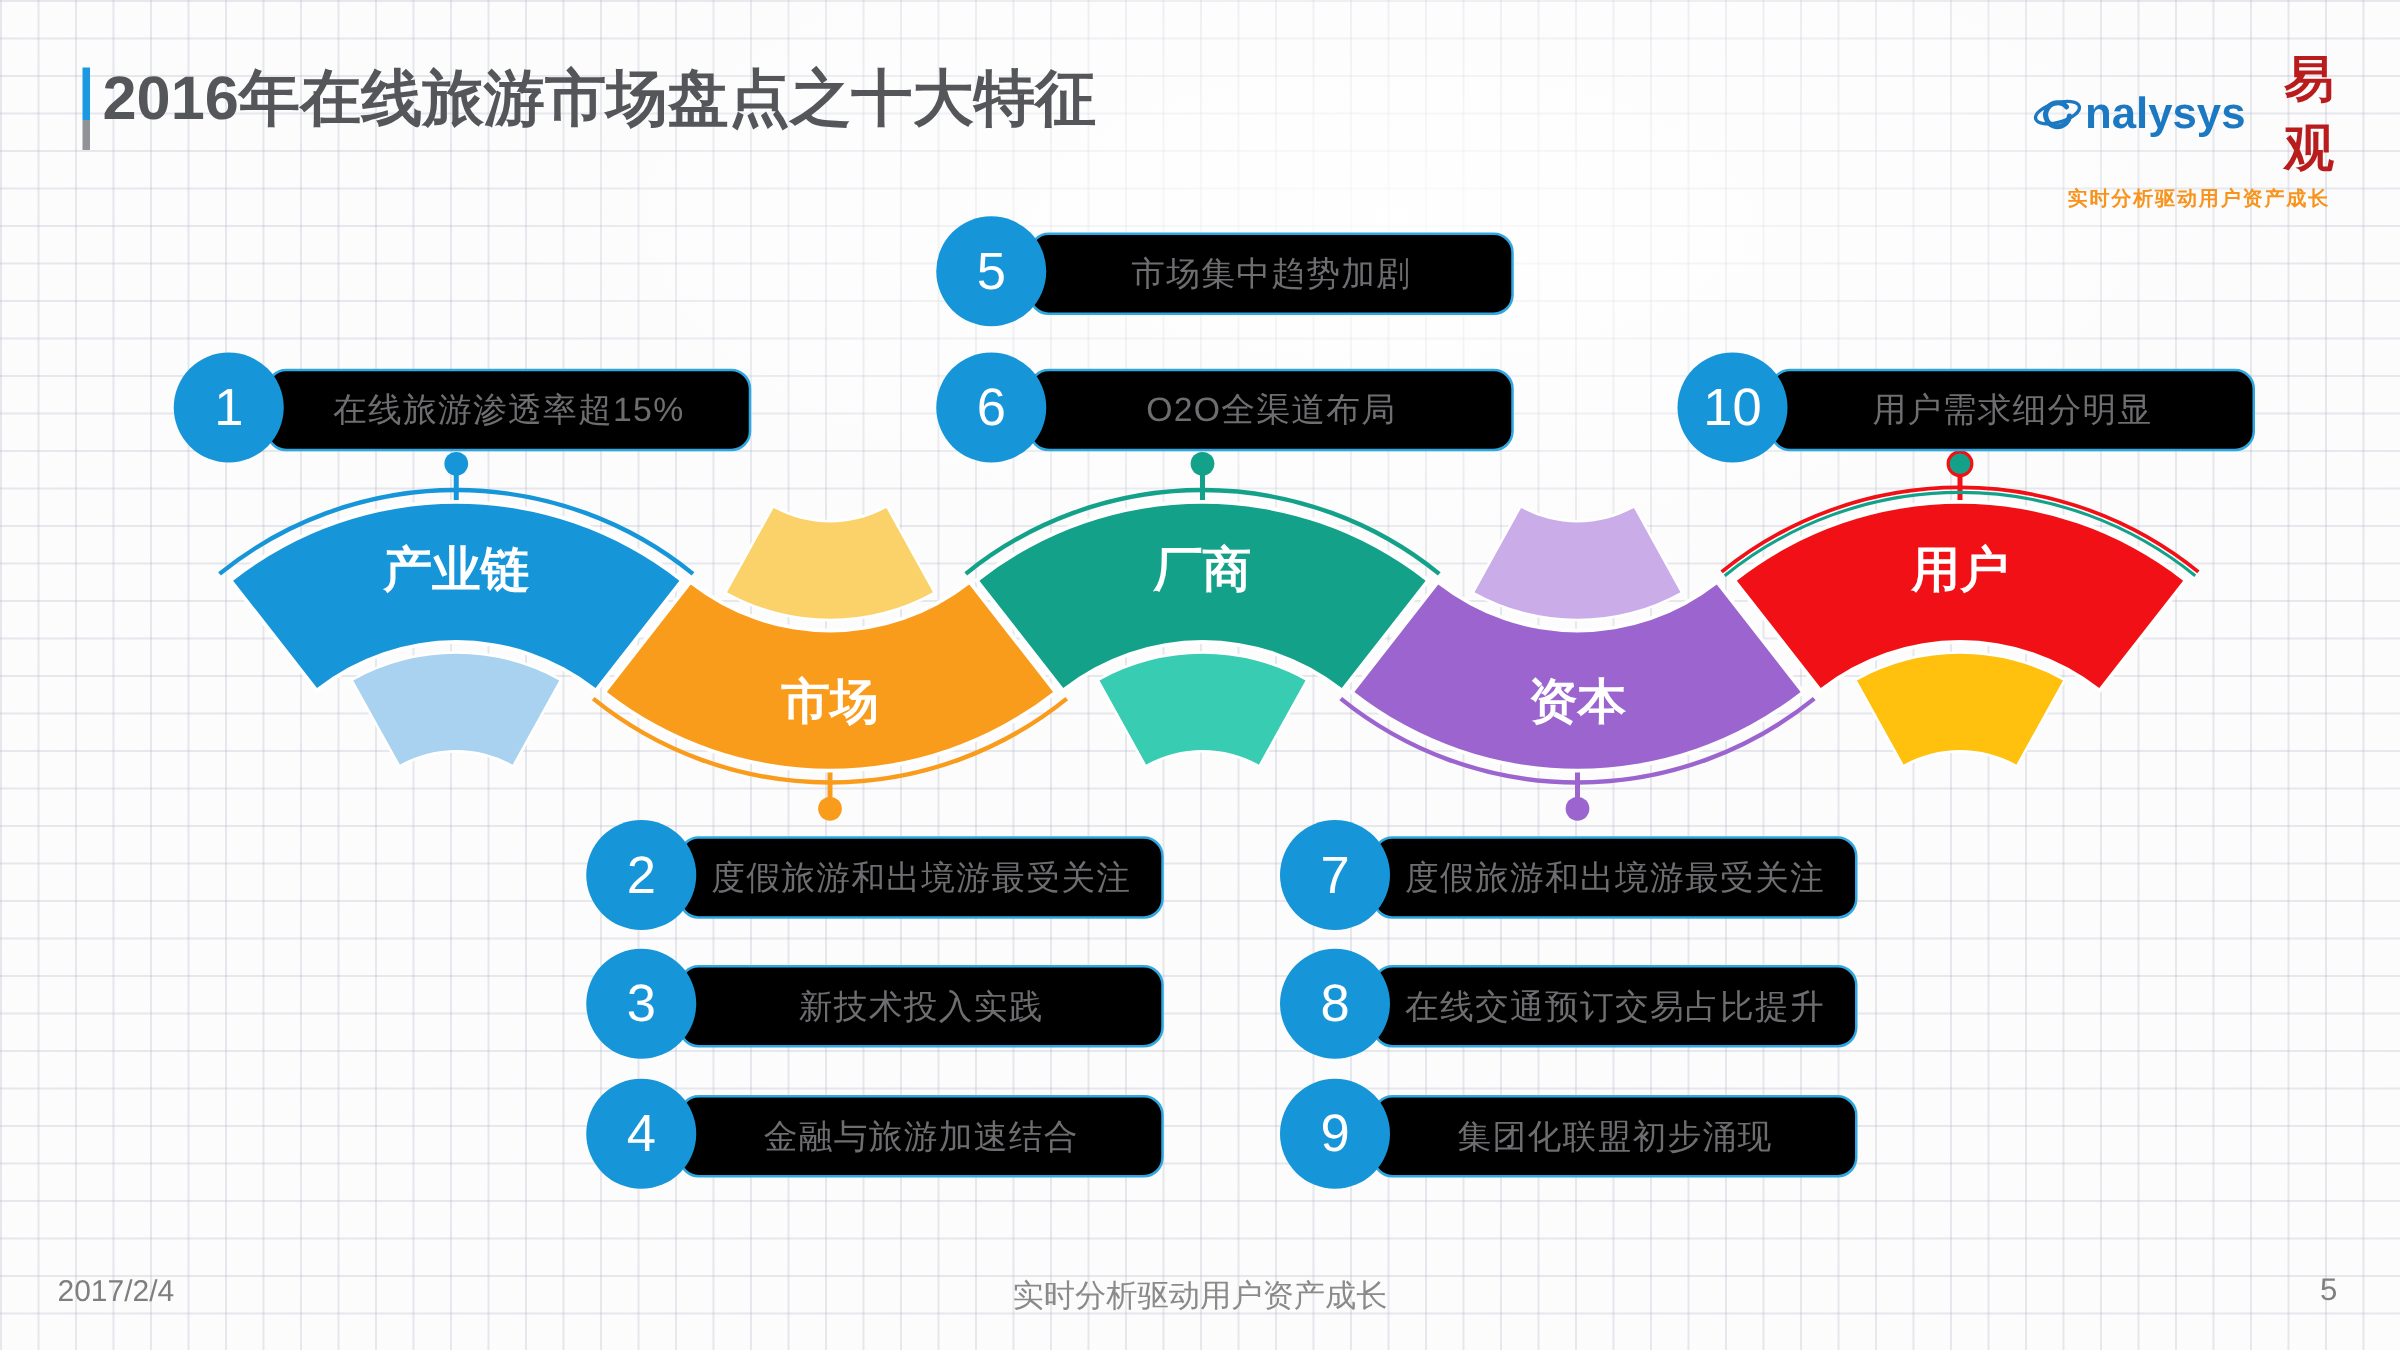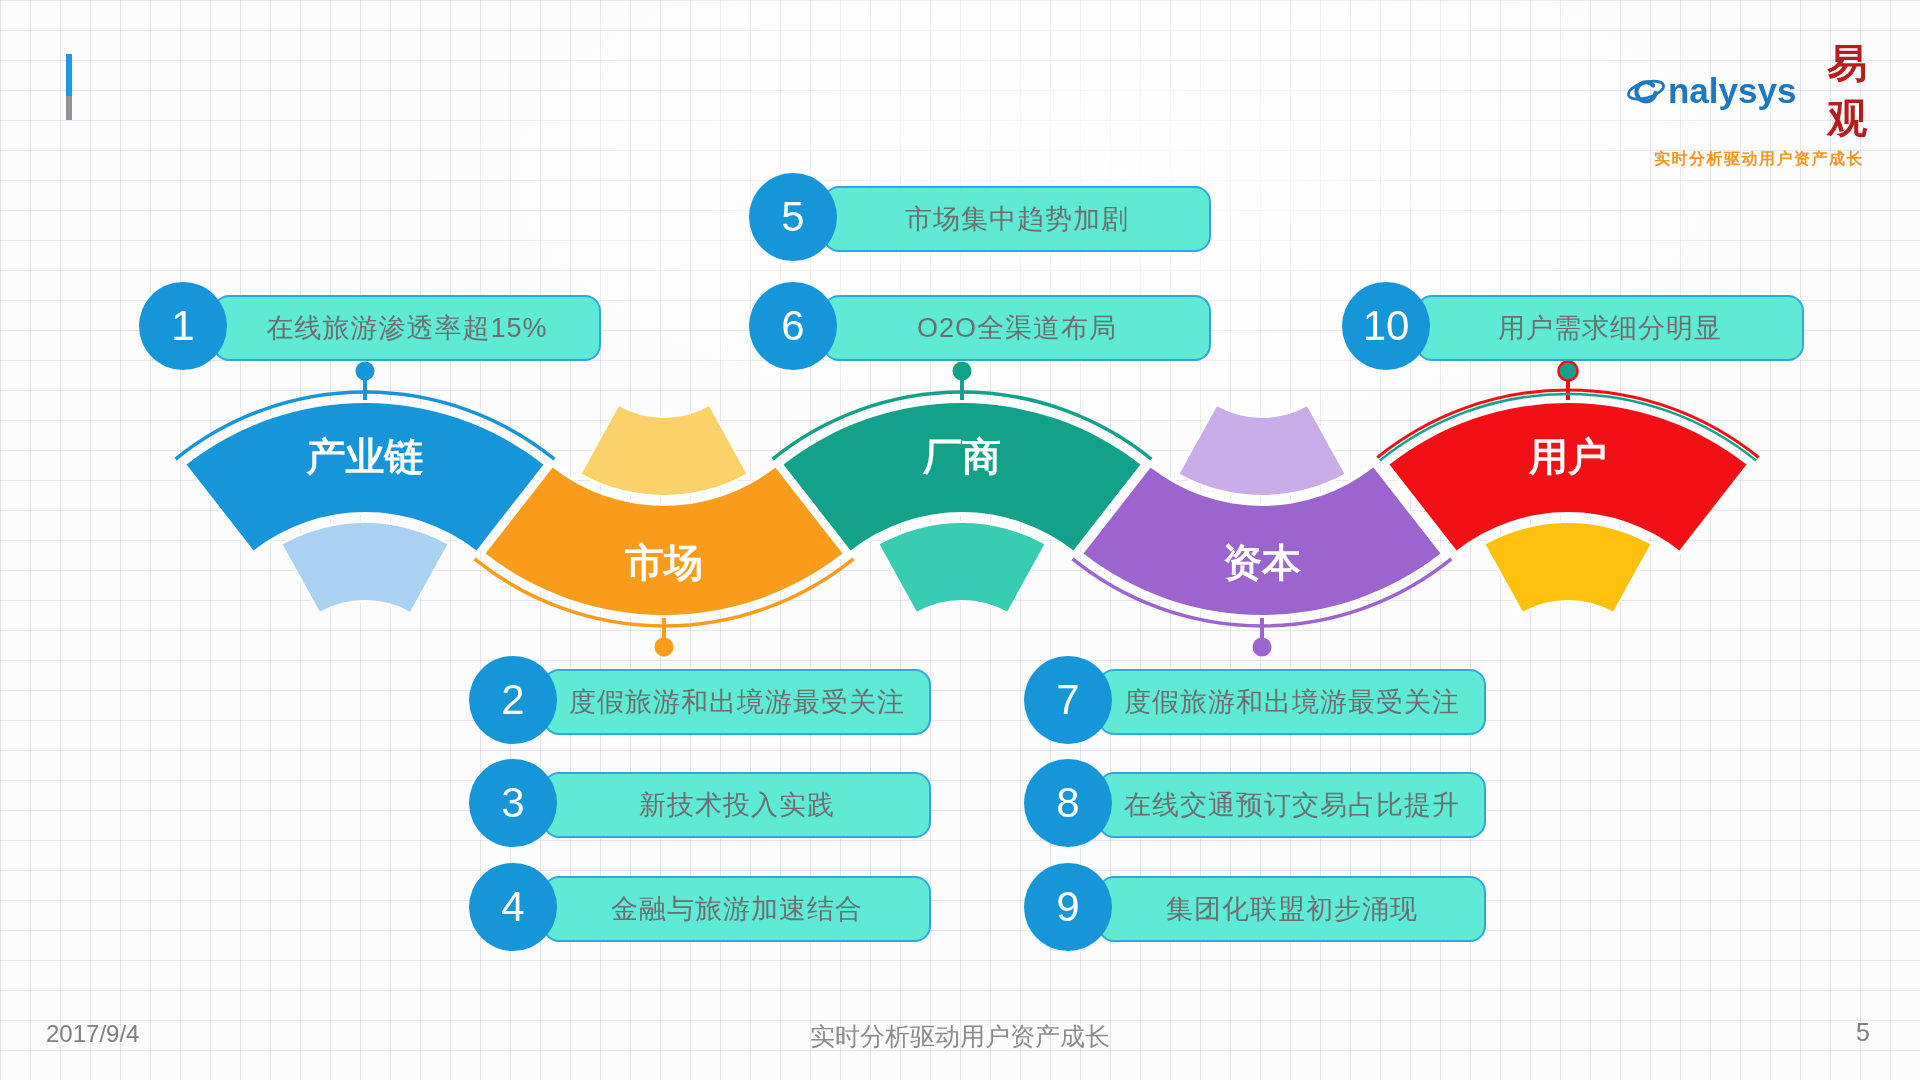--- a/index.html
+++ b/index.html
@@ -23,41 +23,42 @@
   .logo-row{display:flex;align-items:center;justify-content:center;gap:2px;}
   .brand-en{font-size:35px;font-weight:700;color:#1c78c0;letter-spacing:0;}
   .brand-cn{font-size:40px;font-weight:700;color:#b91c1c;margin-left:10px;letter-spacing:6px;}
   .tagline{margin-top:3px;font-size:16px;font-weight:700;color:#f7941e;letter-spacing:1.5px;white-space:nowrap;}
   
   #fan-svg{position:absolute;left:0;top:0;}
   .fan-label{font-size:39px;font-weight:700;fill:#ffffff;}
   
   #callouts{position:absolute;inset:0;}
   .pill{position:absolute;width:88px;height:88px;}
-  .pill-box{position:absolute;left:74px;top:13px;width:384px;height:62px;background:#5eead4;
+  .pill-box{position:absolute;left:74px;top:13px;width:384px;height:62px;background:#000000;
     border:2.5px solid #2fa8e1;border-radius:16px;display:flex;align-items:center;justify-content:center;}
   .pill-label{font-size:27px;color:#6e6e71;letter-spacing:1px;white-space:nowrap;}
   .pill-num{position:absolute;left:0;top:0;width:88px;height:88px;border-radius:50%;background:#1696d8;
     color:#ffffff;font-size:42px;display:flex;align-items:center;justify-content:center;}
   
   .footer-date{position:absolute;left:46px;top:1020px;font-size:24px;color:#7f7f7f;}
   .footer-slogan{position:absolute;left:0;top:1020px;width:1920px;text-align:center;font-size:25px;color:#8a8a8a;}
   .footer-page{position:absolute;right:50px;top:1018px;font-size:25px;color:#7f7f7f;}
 </style>
 </head>
 <body>
 
 <div class="slide">
   <div class="grid-bg"></div>
   <div class="grid-wash"></div>
 
   <div class="title-bar">
     <span class="tb-blue"></span>
     <span class="tb-gray"></span>
   </div>
+  <h1 class="page-title">2016年在线旅游市场盘点之十大特征</h1>
 
   <div class="logo">
     <div class="logo-row">
       <svg width="44" height="36" viewBox="0 0 44 36">
         <ellipse cx="22" cy="17" rx="20" ry="8.5" fill="none" stroke="#1c78c0" stroke-width="3" transform="rotate(-16 22 17)"></ellipse>
         <path d="M30 12 a10.5 10.5 0 1 0 2.5 8" fill="none" stroke="#1c78c0" stroke-width="4.5" stroke-linecap="round"></path>
       </svg>
       <span class="brand-en">nalysys</span>
       <span class="brand-cn">易观</span>
     </div>
@@ -164,16 +165,16 @@
         <div class="pill-num">9</div>
       </div>
       <div class="pill" style="left: 1342px; top: 282px;">
         <div class="pill-box">
           <span class="pill-label">用户需求细分明显</span>
         </div>
         <div class="pill-num">10</div>
       </div>
     </div>
 
-  <span class="footer-date">2017/9/4</span>
+  <span class="footer-date">2017/2/4</span>
   <span class="footer-slogan">实时分析驱动用户资产成长</span>
   <span class="footer-page">5</span>
 </div>
 
 </body></html>

